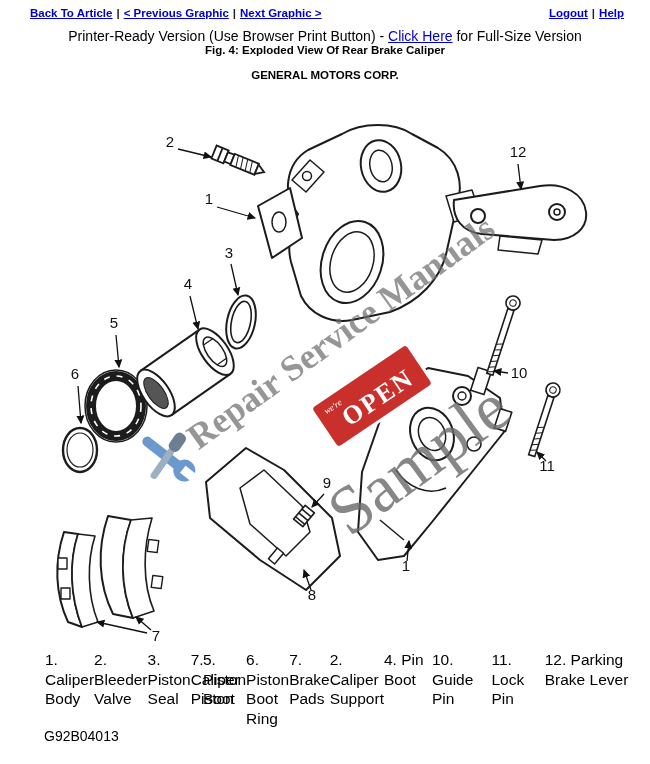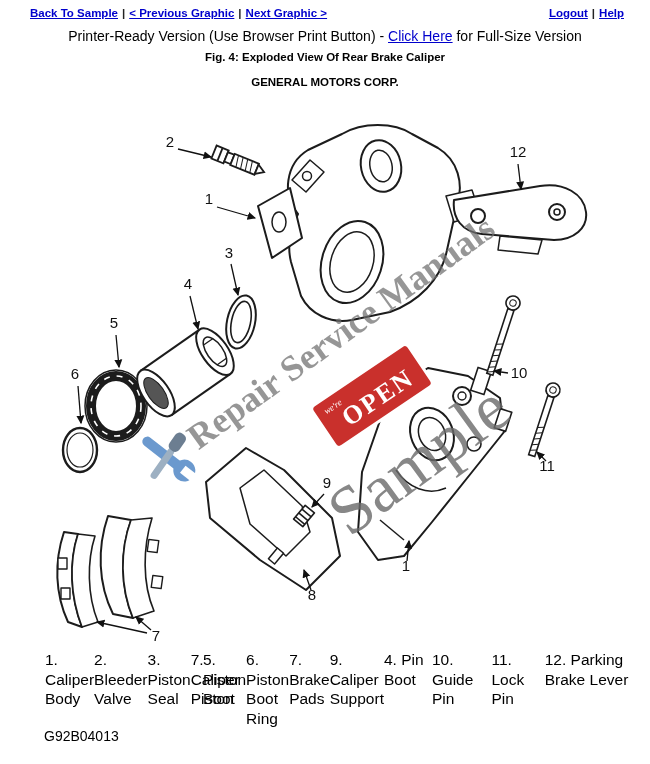--- a/index.html
+++ b/index.html
@@ -8,35 +8,35 @@
     font-family:"Liberation Sans",sans-serif;color:#000;overflow:hidden;
   }
   .topbar{
     display:flex;justify-content:space-between;align-items:baseline;
     padding:7px 26px 0 30px;font-size:11.5px;font-weight:700;
   }
   a.navlink{color:#0000cc;text-decoration:underline;cursor:pointer;font-weight:700;}
   .sep{color:#222;margin:0 4px;font-weight:700;}
   .printer-line{margin-top:9px;text-align:center;font-size:14px;}
   .printer-line a{font-weight:400;}
-  .fig-title{margin-top:7px;text-align:center;font-size:11.5px;font-weight:700;}
+  .fig-title{text-align:center;font-size:11.5px;font-weight:700;}
   .company{margin-top:13px;text-align:center;font-size:11.5px;font-weight:700;}
   svg.diagram{position:absolute;left:0;top:0;z-index:1;pointer-events:none;}
   .legend{position:absolute;top:650px;left:0;width:650px;display:flex;font-size:15.5px;z-index:2;}
   .legend-col{display:flex;flex-direction:row;line-height:19.5px;}
   .col1{margin-left:45px;width:158px;}
   .col2{width:192px;}
   .part-code{position:absolute;left:44px;top:728px;font-size:14px;z-index:2;}
 </style>
 </head>
 <body>
 
 <div class="topbar">
   <div class="nav-left">
-    <a class="navlink">Back To Sample</a><span class="sep">|</span><a class="navlink">&lt; Previous Graphic</a><span class="sep">|</span><a class="navlink">Next Graphic &gt;</a>
+    <a class="navlink">Back To Article</a><span class="sep">|</span><a class="navlink">&lt; Previous Graphic</a><span class="sep">|</span><a class="navlink">Next Graphic &gt;</a>
   </div>
   <div class="nav-right">
     <a class="navlink">Logout</a><span class="sep">|</span><a class="navlink">Help</a>
   </div>
 </div>
 
 <div class="printer-line">
   <span>Printer-Ready Version (Use Browser Print Button) - </span><a class="navlink">Click Here</a><span> for Full-Size Version</span>
 </div>
 
@@ -240,21 +240,21 @@
   <div class="legend-col col1">
     <div>1. Caliper Body</div>
     <div>2. Bleeder Valve</div>
     <div>3. Piston Seal</div>
     <div>7. Caliper Piston</div>
   </div>
   <div class="legend-col col2">
     <div>5. Piston Boot</div>
     <div>6. Piston Boot Ring</div>
     <div>7. Brake Pads</div>
-    <div>9. Caliper Support</div>
+    <div>2. Caliper Support</div>
   </div>
   <div class="legend-col col3">
     <div>4. Pin Boot</div>
     <div>10. Guide Pin</div>
     <div>11. Lock Pin</div>
     <div>12. Parking Brake Lever</div>
   </div>
 </div>
 
 <div class="part-code">G92B04013</div>

